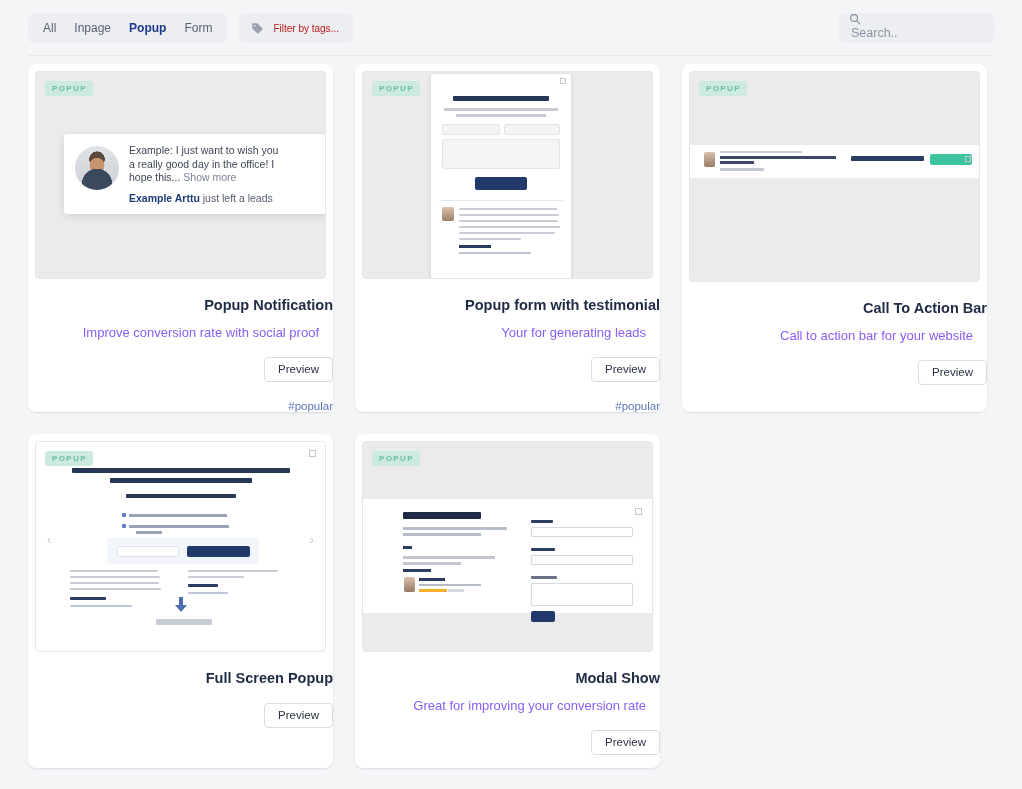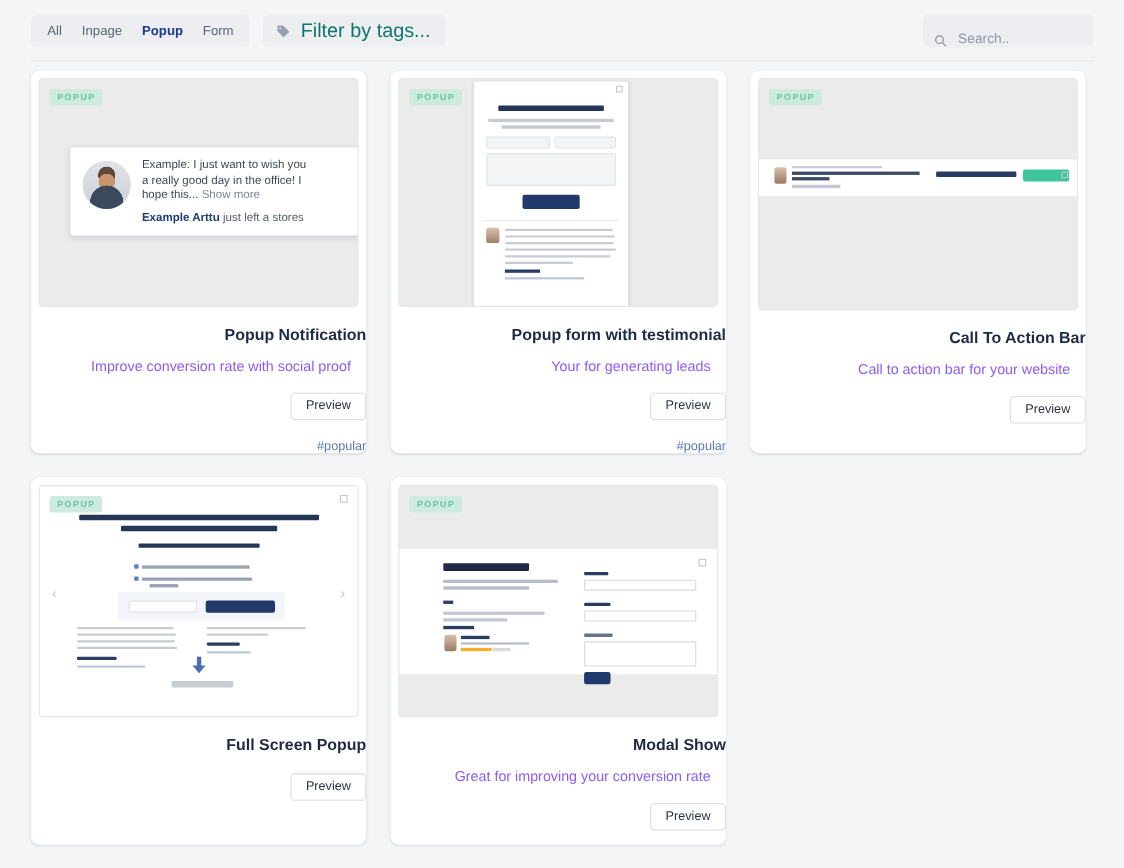--- a/index.html
+++ b/index.html
@@ -46,29 +46,30 @@
   .filter-pill {
     margin-left:12px;
     display:flex; align-items:center;
     background:#eceef1;
     border-radius:6px;
     height:30px;
     padding:0 14px 0 12px;
     cursor:pointer;
   }
   .filter-pill .tag-ico { margin-right:9px; display:flex; }
-  .filter-text { font-size:18px; color:#0f766e; white-space:nowrap; }
+  .filter-text { font-size:10px; color:#b91c1c; white-space:nowrap; }
 
   .search-wrap {
     margin-left:auto;
-    display:flex; align-items:flex-end;
+    display:flex; align-items:flex-start;
     background:#eceef1;
     border-radius:6px;
     height:30px; width:155px;
     padding:0 10px;
+    flex-direction:column;
   }
   .search-wrap .s-ico { display:flex; margin-right:8px; }
   .search-input {
     border:none; background:transparent; outline:none;
     font-family:"Liberation Sans", sans-serif;
     font-size:12.5px; color:#4a5160; width:100%;
   }
   .search-input::placeholder { color:#8d94a3; }
 
   
@@ -287,21 +288,21 @@
 
   <div class="card r1">
     <div class="thumb">
       <span class="badge">POPUP</span>
       <div class="t1-pop">
         <div class="t1-ava"></div>
         <div class="t1-txt">
           <div class="t1-line">Example: I just want to wish you</div>
           <div class="t1-line">a really good day in the office! I</div>
           <div class="t1-line"><span>hope this...</span> <span class="t1-show">Show more</span></div>
-          <div class="t1-bottom"><span class="t1-name">Example Arttu</span><span> just left a stores</span></div>
+          <div class="t1-bottom"><span class="t1-name">Example Arttu</span><span> just left a leads</span></div>
         </div>
         <span class="t1-x">×</span>
       </div>
     </div>
     <div class="card-body">
       <div class="card-title">Popup Notification</div>
       <div class="card-desc">Improve conversion rate with social proof</div>
       <button class="preview-btn">Preview</button>
       <div class="tag-link">#popular</div>
     </div>

